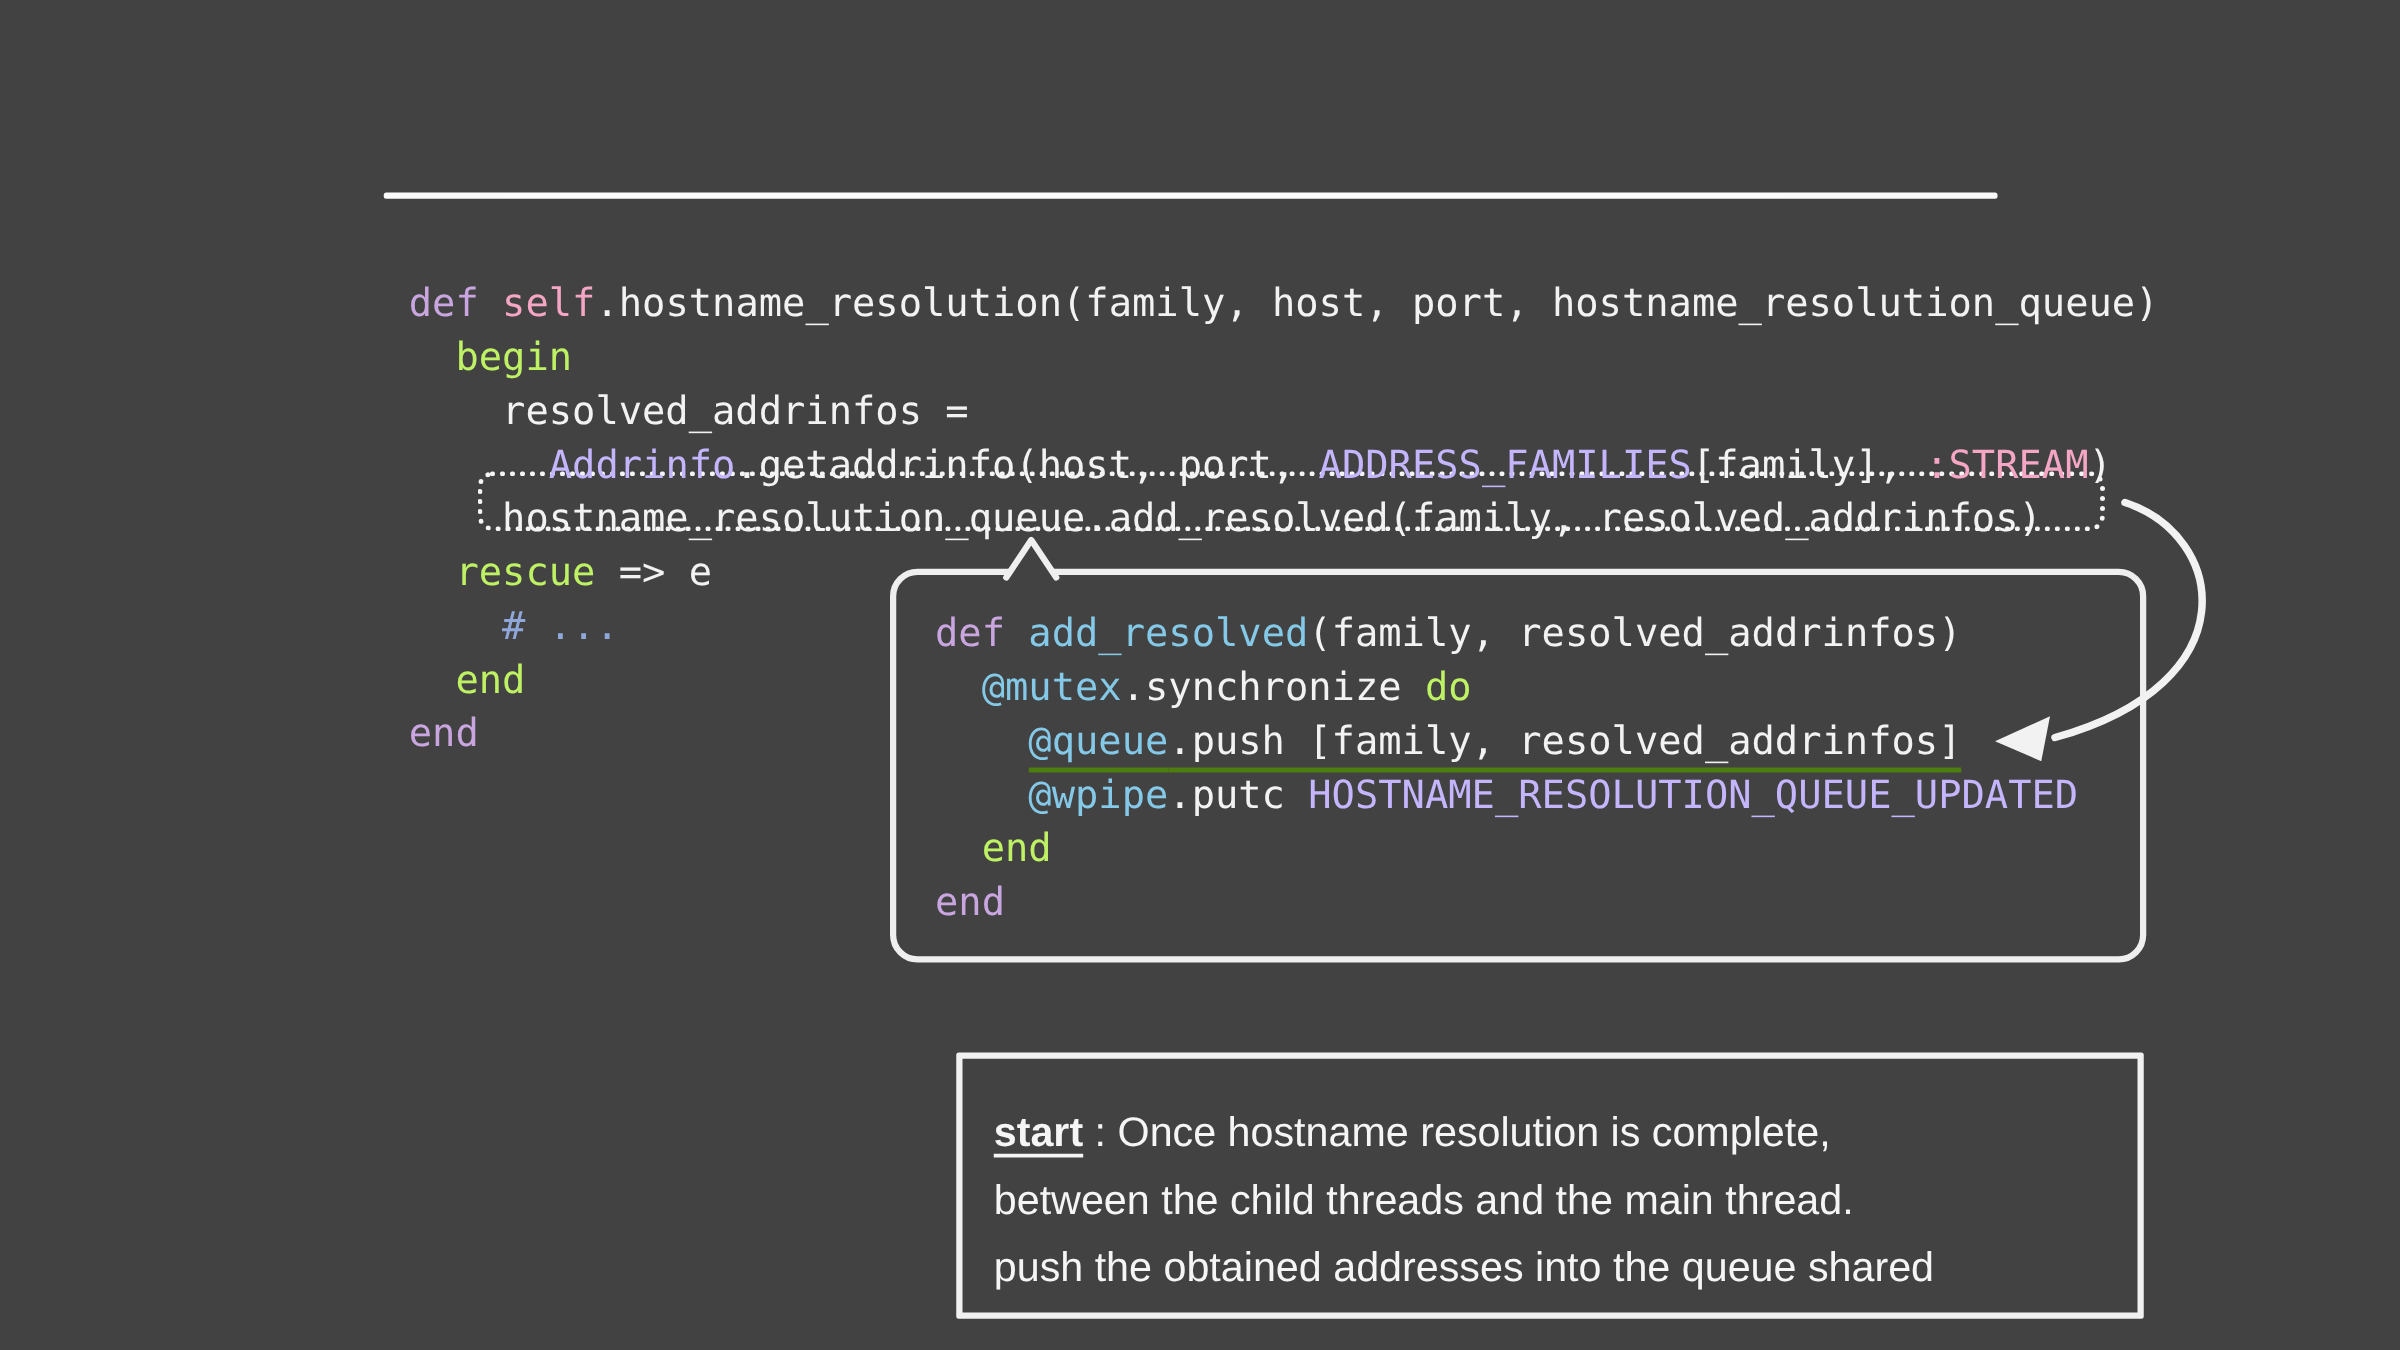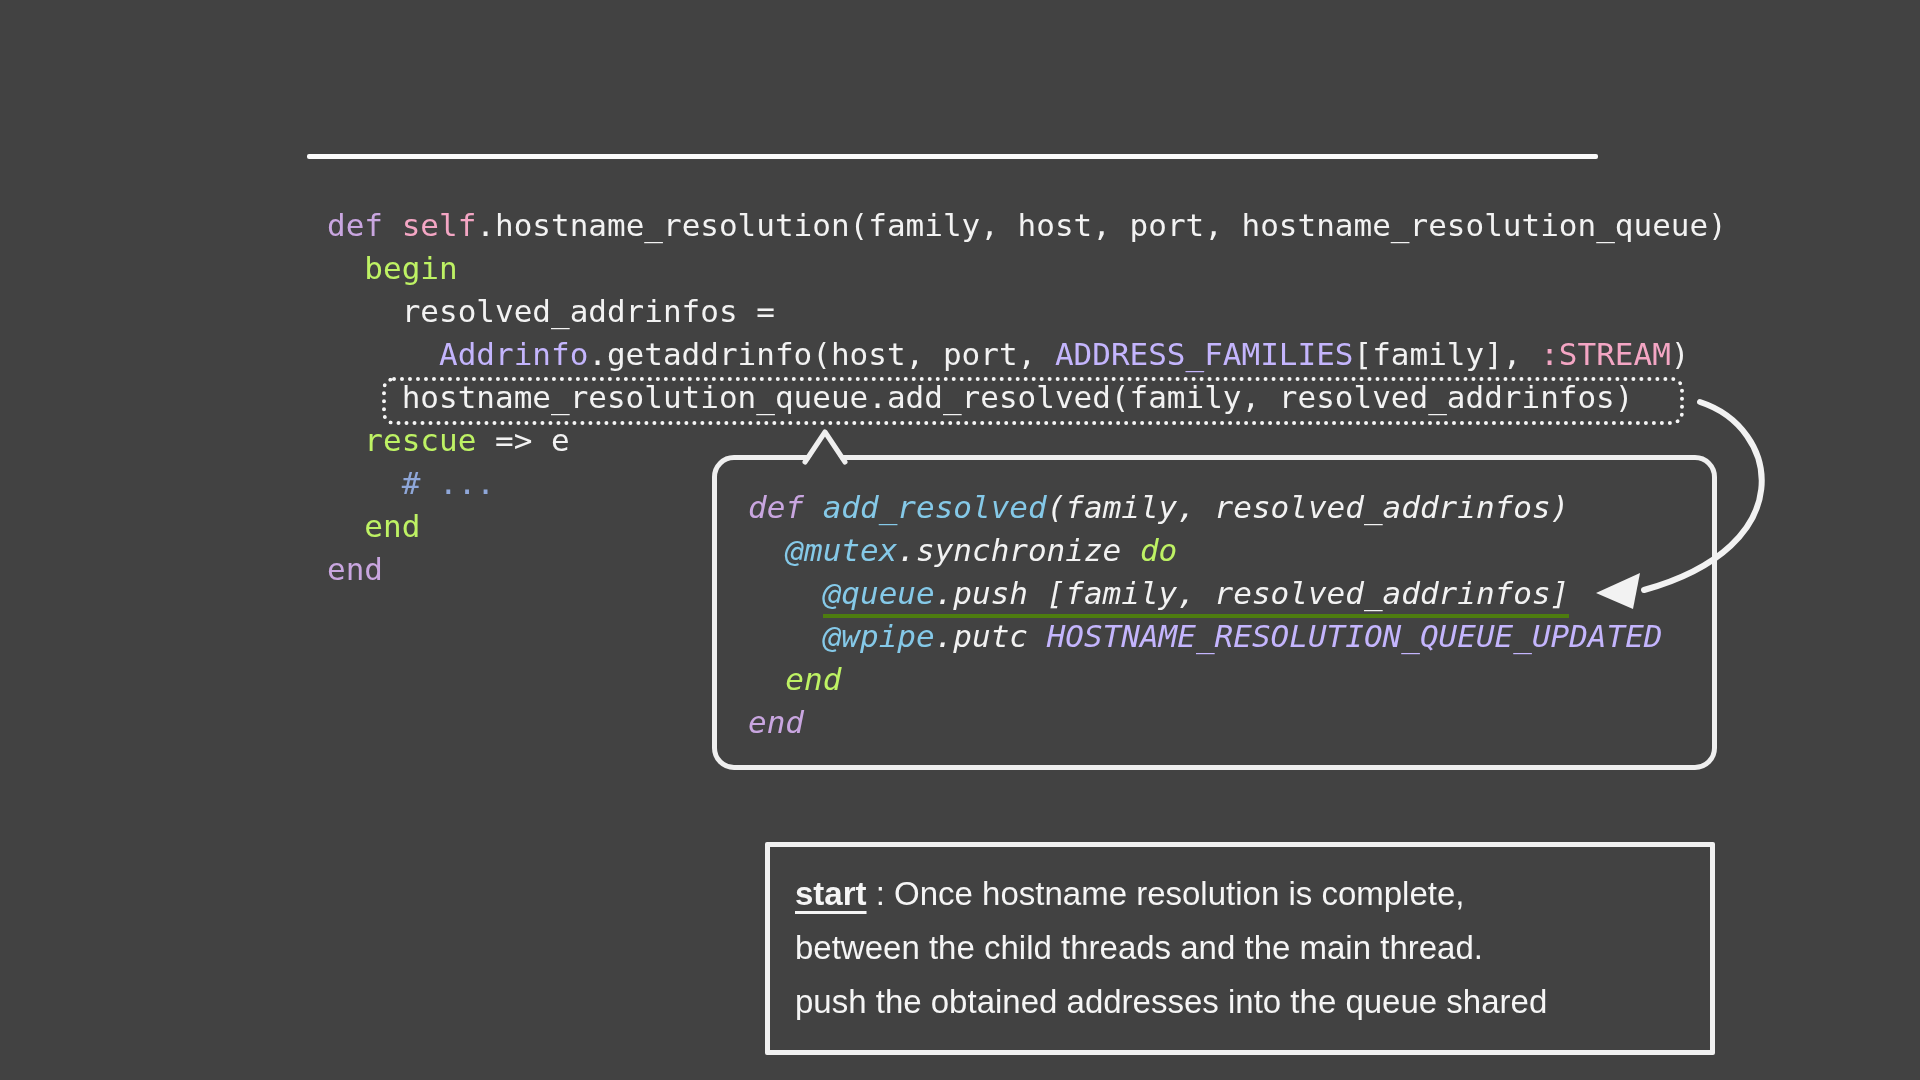--- a/index.html
+++ b/index.html
@@ -37,51 +37,51 @@
   .code div{height:43px;}
   .tok-purple{color:#c9a6e0;}
   .tok-pink{color:#f4a6c4;}
   .tok-orange{color:#bef264;}
   .tok-yellow{color:#c4b5fd;}
   .tok-cyan{color:#85c9e8;}
   .tok-comment{color:#8fa7d9;}
   .tok-plain{color:#f2f2f2;}
   .u{border-bottom:4px solid #4d7c0f;padding-bottom:3px;}
 
-  .main-code{left:327px;top:204px;}
+  .main-code{left:327px;top:222px;}
 
   
   .dotted-box{
     left:382px;top:377px;width:1302px;height:48px;
     border:4px dotted rgba(255,255,255,.95);
     border-radius:12px;
     box-sizing:border-box;
   }
 
   
   .callout{
     left:712px;top:455px;width:1005px;height:315px;
     border:5px solid #efefef;
     border-radius:22px;
     box-sizing:border-box;
     background:#424242;
   }
   .callout-pointer{
     position:absolute;left:85px;top:-31px;width:46px;height:36px;
   }
-  .callout .code{position:absolute;left:31px;top:26px;font-style:italic;}
+  .callout .code{position:absolute;left:31px;top:26px;}
 
   
   .note-box{
     left:765px;top:842px;width:950px;height:213px;
     border:5px solid #f1f1f1;border-radius:2px;
     box-sizing:border-box;
   }
   .note-text{
-    position:absolute;left:25px;top:20px;
+    position:absolute;left:25px;top:32px;
     font-size:33px;line-height:54px;color:#f5f5f5;
     white-space:nowrap;
   }
   .note-term{
     font-weight:bold;
     text-decoration:underline;
     text-decoration-thickness:3px;
     text-underline-offset:6px;
   }
 

